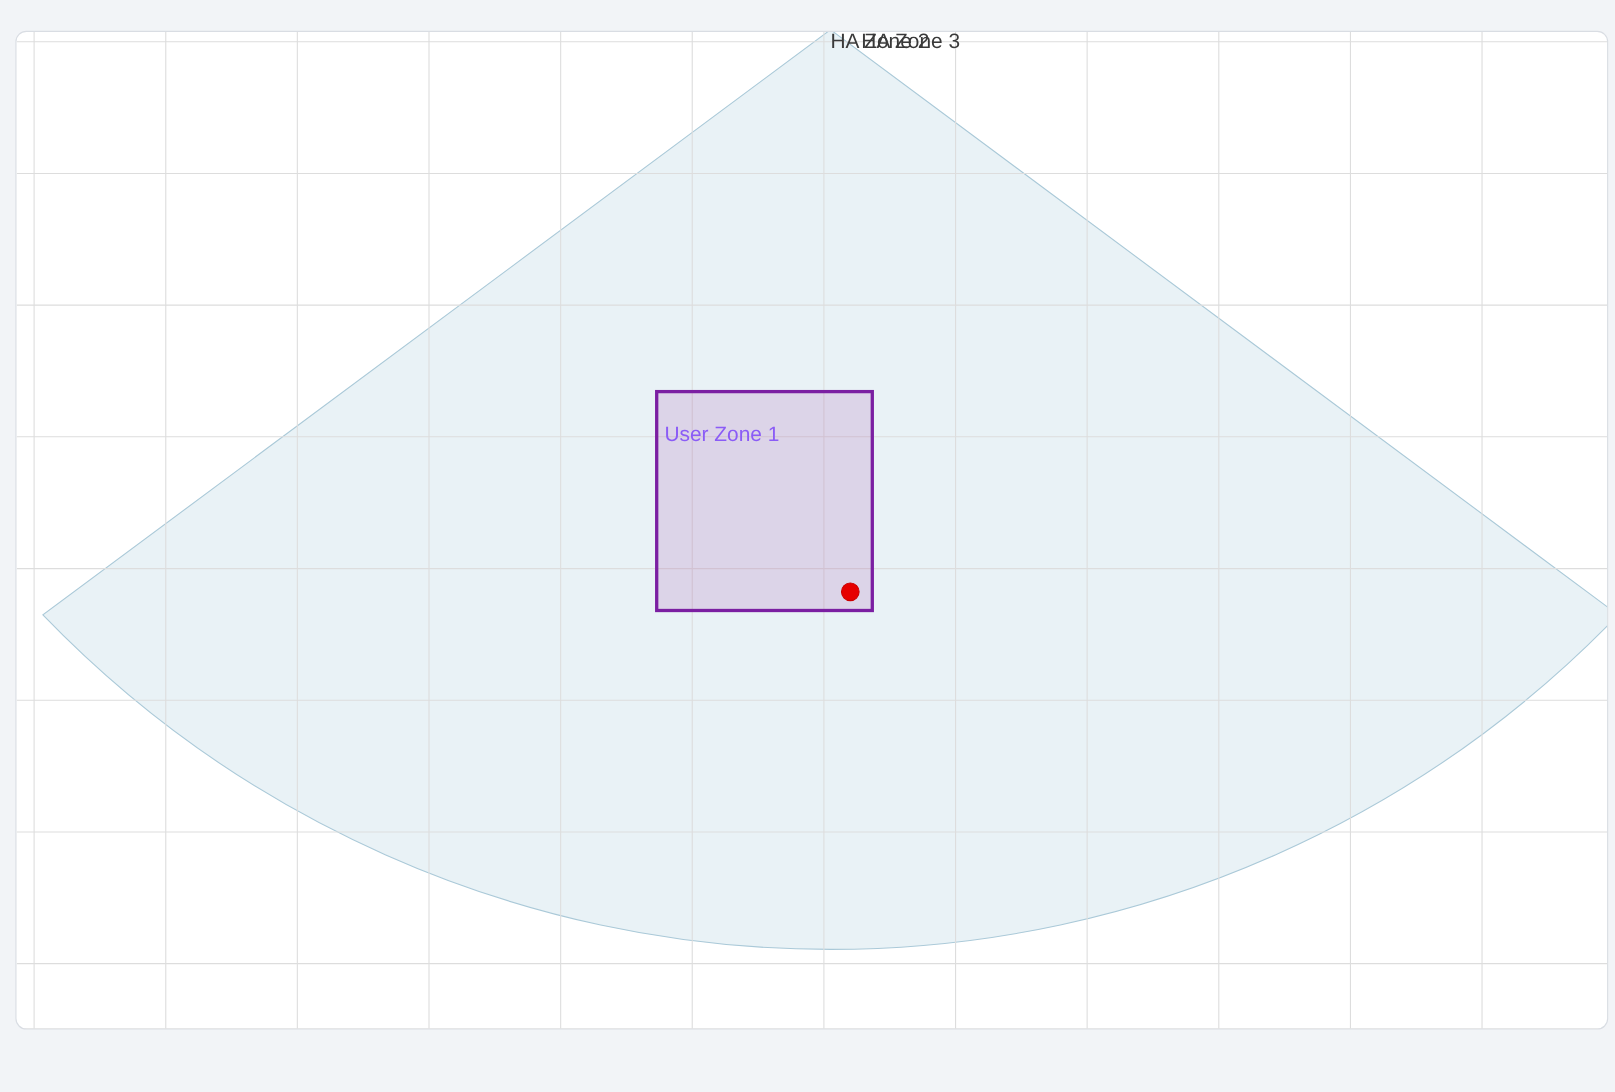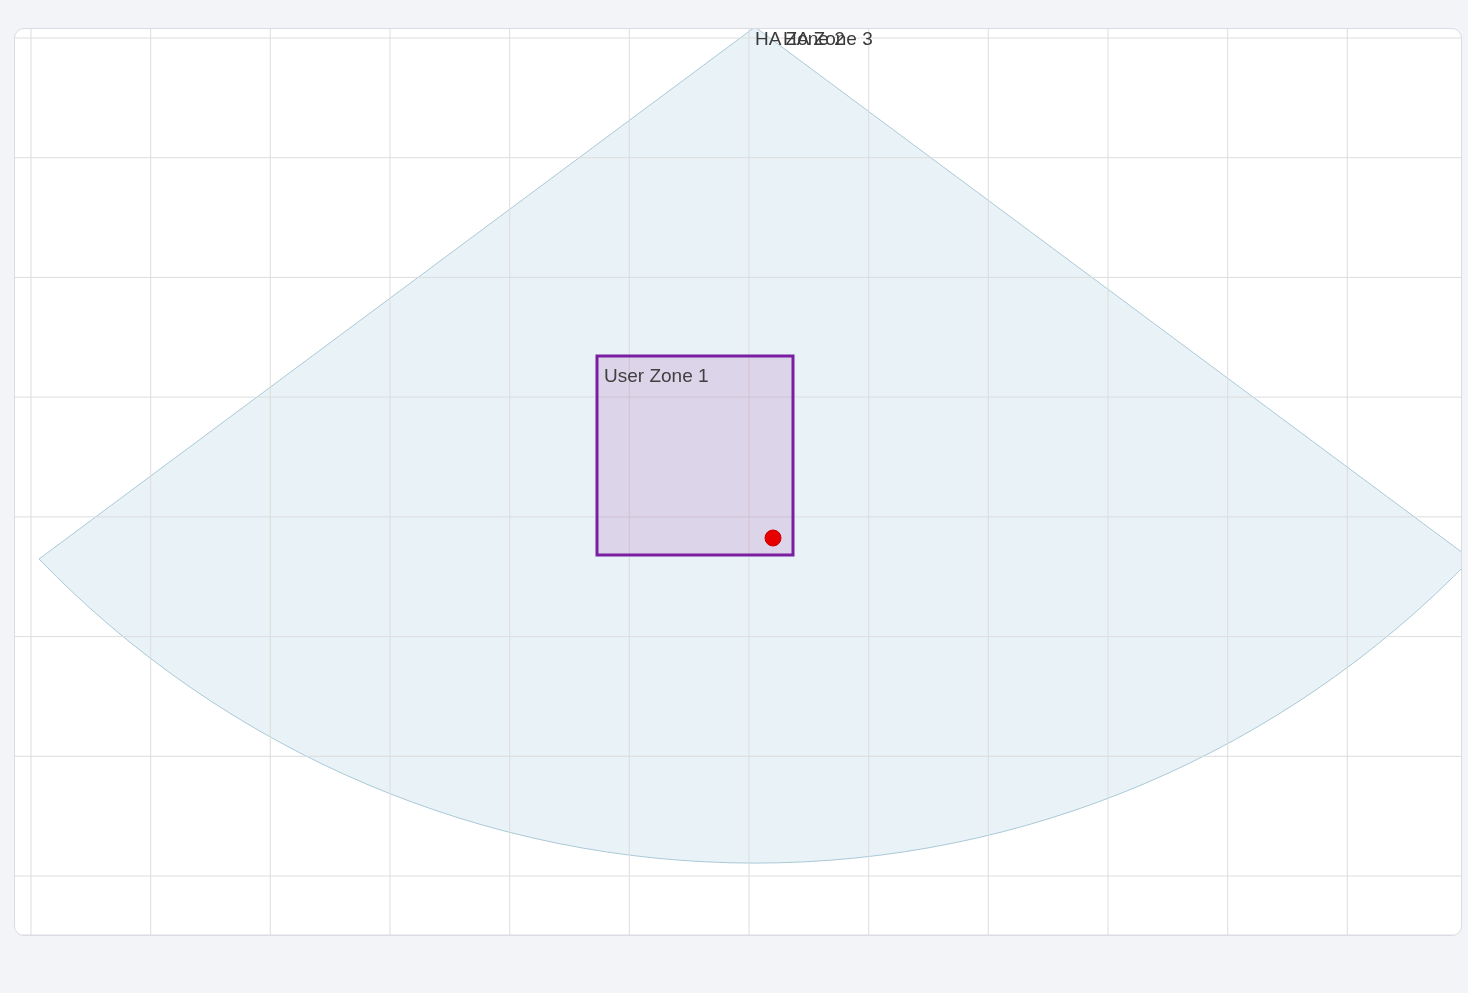--- a/index.html
+++ b/index.html
@@ -74,23 +74,23 @@
     left: 740px;
     top: -1px;
   }
   .zone-label-top-2 {
     left: 768px;
     top: -1px;
   }
 
   .zone-label-user {
     left: 589px;
-    top: 336px;
+    top: 356px;
     font-size: 19px;
-    color: #404040;
+    color: #8b5cf6;
   }
 
   .button-row {
     width: 1448px;
     margin-top: 18px;
     display: flex;
     justify-content: center;
   }
 
   .save-btn {

